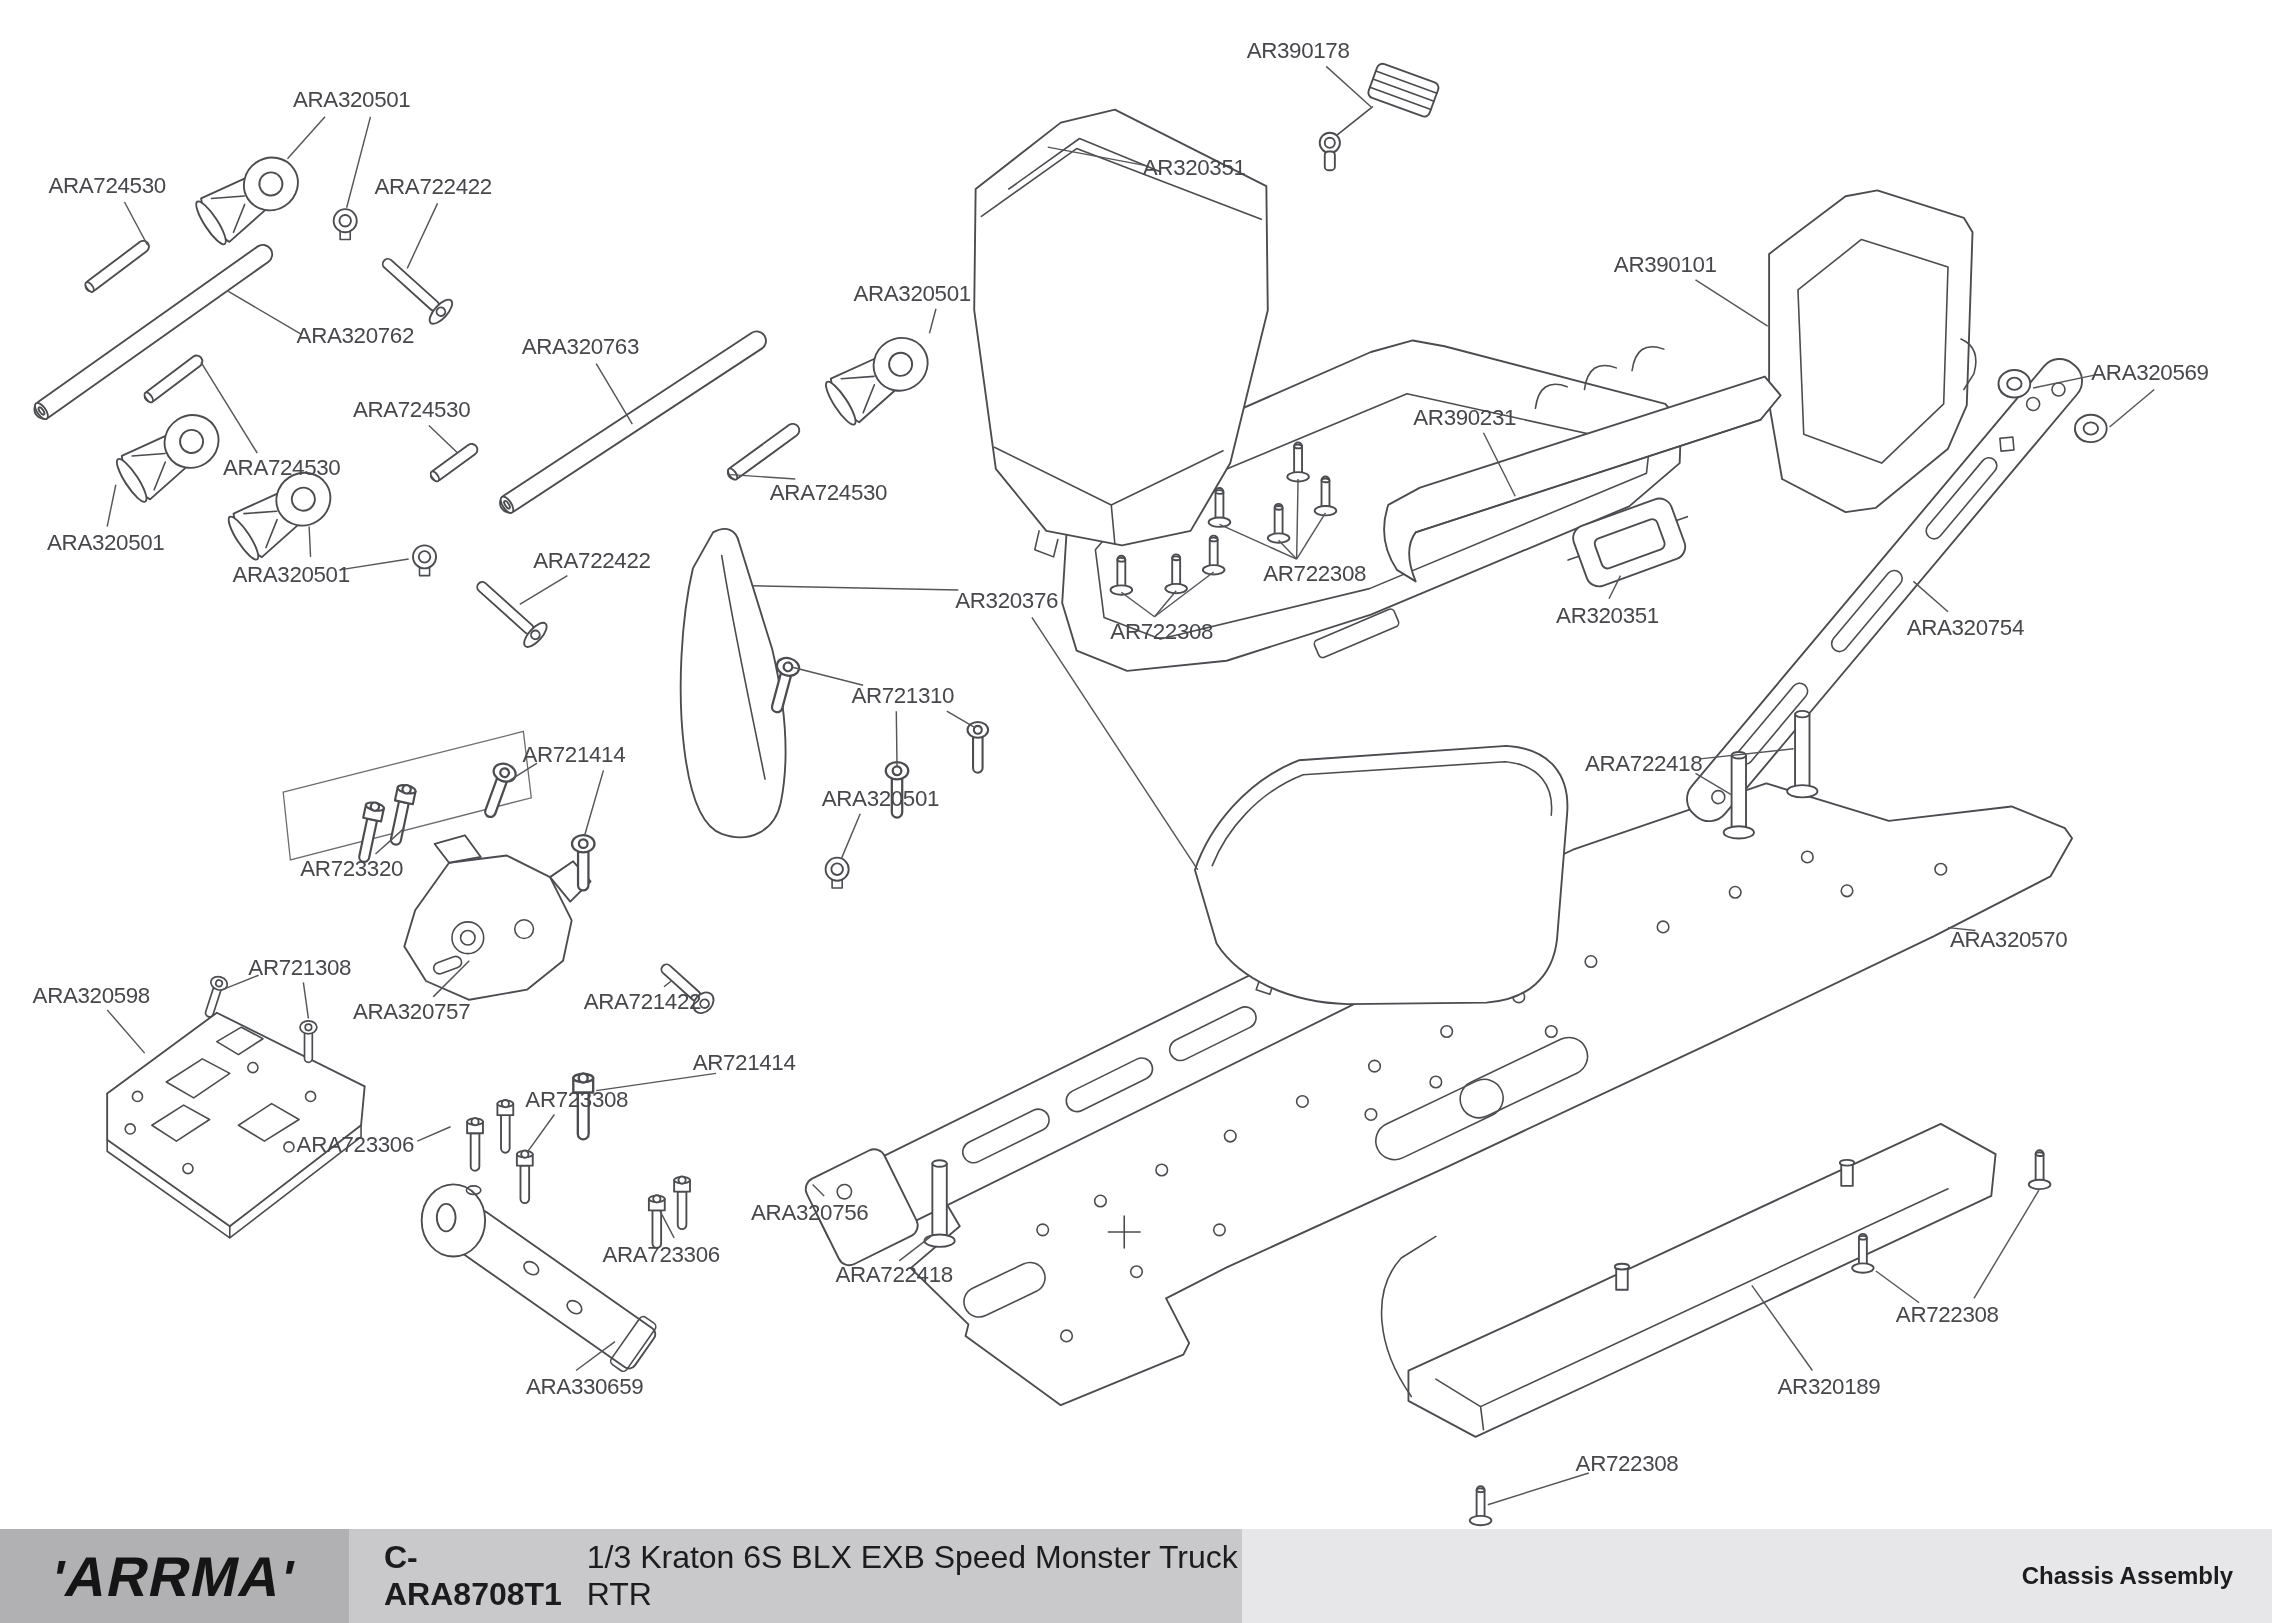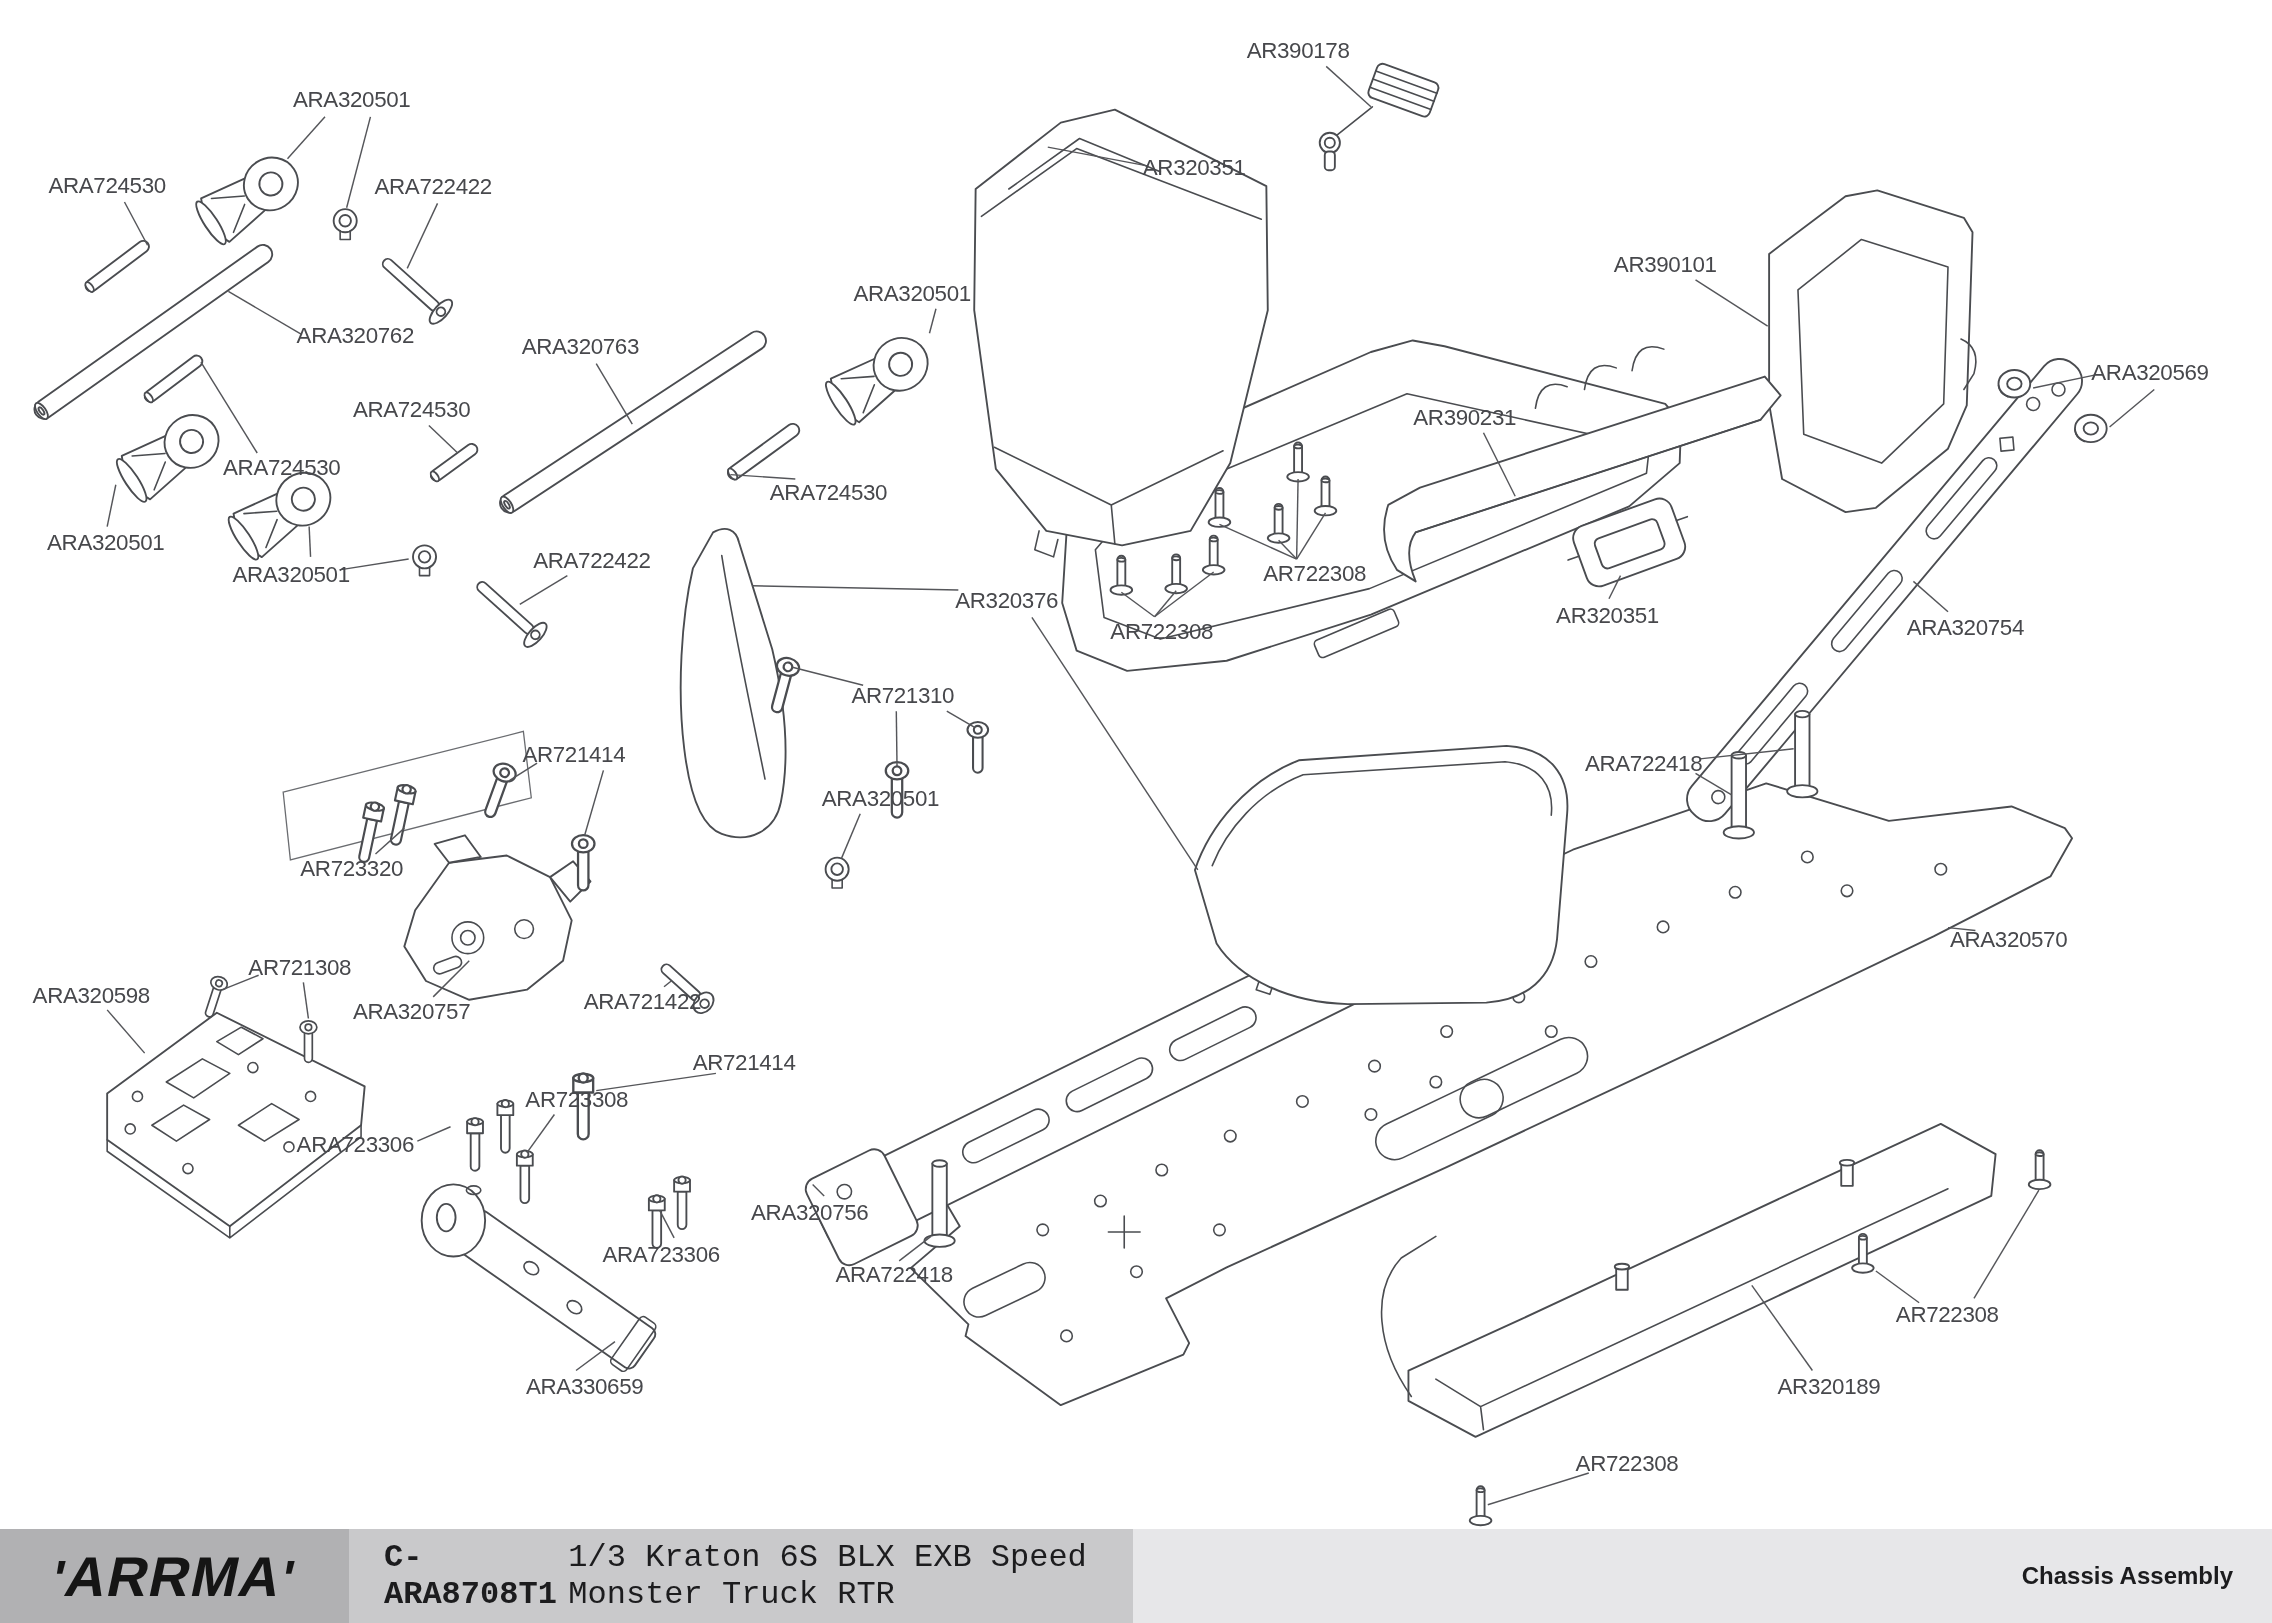--- a/index.html
+++ b/index.html
@@ -8,21 +8,21 @@
   .stage svg{position:absolute;left:0;top:0;}
   
   .p{fill:#ffffff;stroke:#4a4c50;stroke-width:2.6;stroke-linejoin:round;stroke-linecap:round;}
   .d{fill:none;stroke:#4a4c50;stroke-width:2.2;stroke-linejoin:round;stroke-linecap:round;}
   .ghost{fill:none;stroke:#6a6c70;stroke-width:1.8;}
   .leader{stroke:#55565a;stroke-width:2;fill:none;}
   .lbl{fill:#47484c;font-family:"Liberation Sans",sans-serif;font-size:31px;letter-spacing:-0.5px;}
   
   .footer{position:absolute;left:0;top:1529px;width:2273px;height:94px;display:flex;}
   .f-logo{width:349px;background:#b1b1b3;display:flex;align-items:center;justify-content:center;}
-  .f-title{width:784px;background:#c9c9cb;display:flex;align-items:center;padding-left:35px;box-sizing:border-box;font-family:Liberation Mono, monospace;}
+  .f-title{width:893px;background:#c9c9cb;display:flex;align-items:center;padding-left:35px;box-sizing:border-box;}
   .f-right{flex:1;background:#e7e7e9;display:flex;align-items:center;justify-content:flex-end;
            padding-right:40px;box-sizing:border-box;}
   .arrma{font-weight:900;font-size:56px;color:#151515;transform:skewX(-12deg);letter-spacing:1.4px;}
   .arrma::before,.arrma::after{content:"'";font-size:51px;}
   .doc-code{font-weight:bold;font-size:32px;color:#1c1c1e;margin-right:11.5px;}
   .doc-title{font-size:32px;color:#1c1c1e;}
   .sec-title{font-weight:bold;font-size:24px;color:#1c1c1e;}
 </style>
 </head>
 <body>

